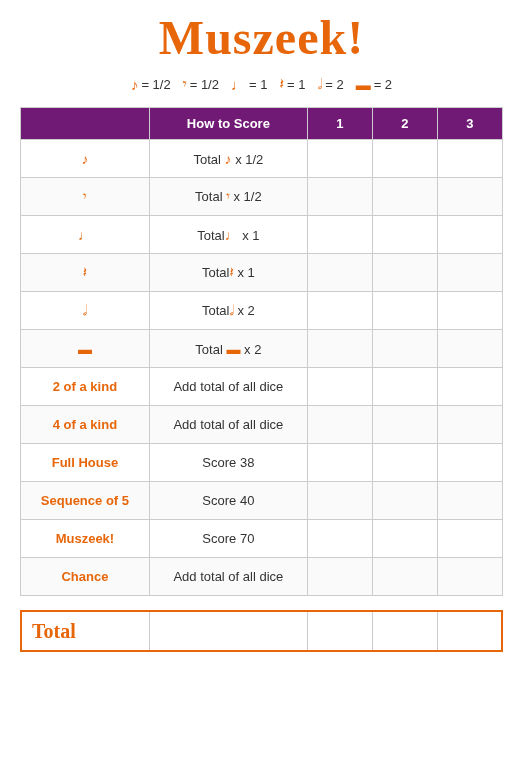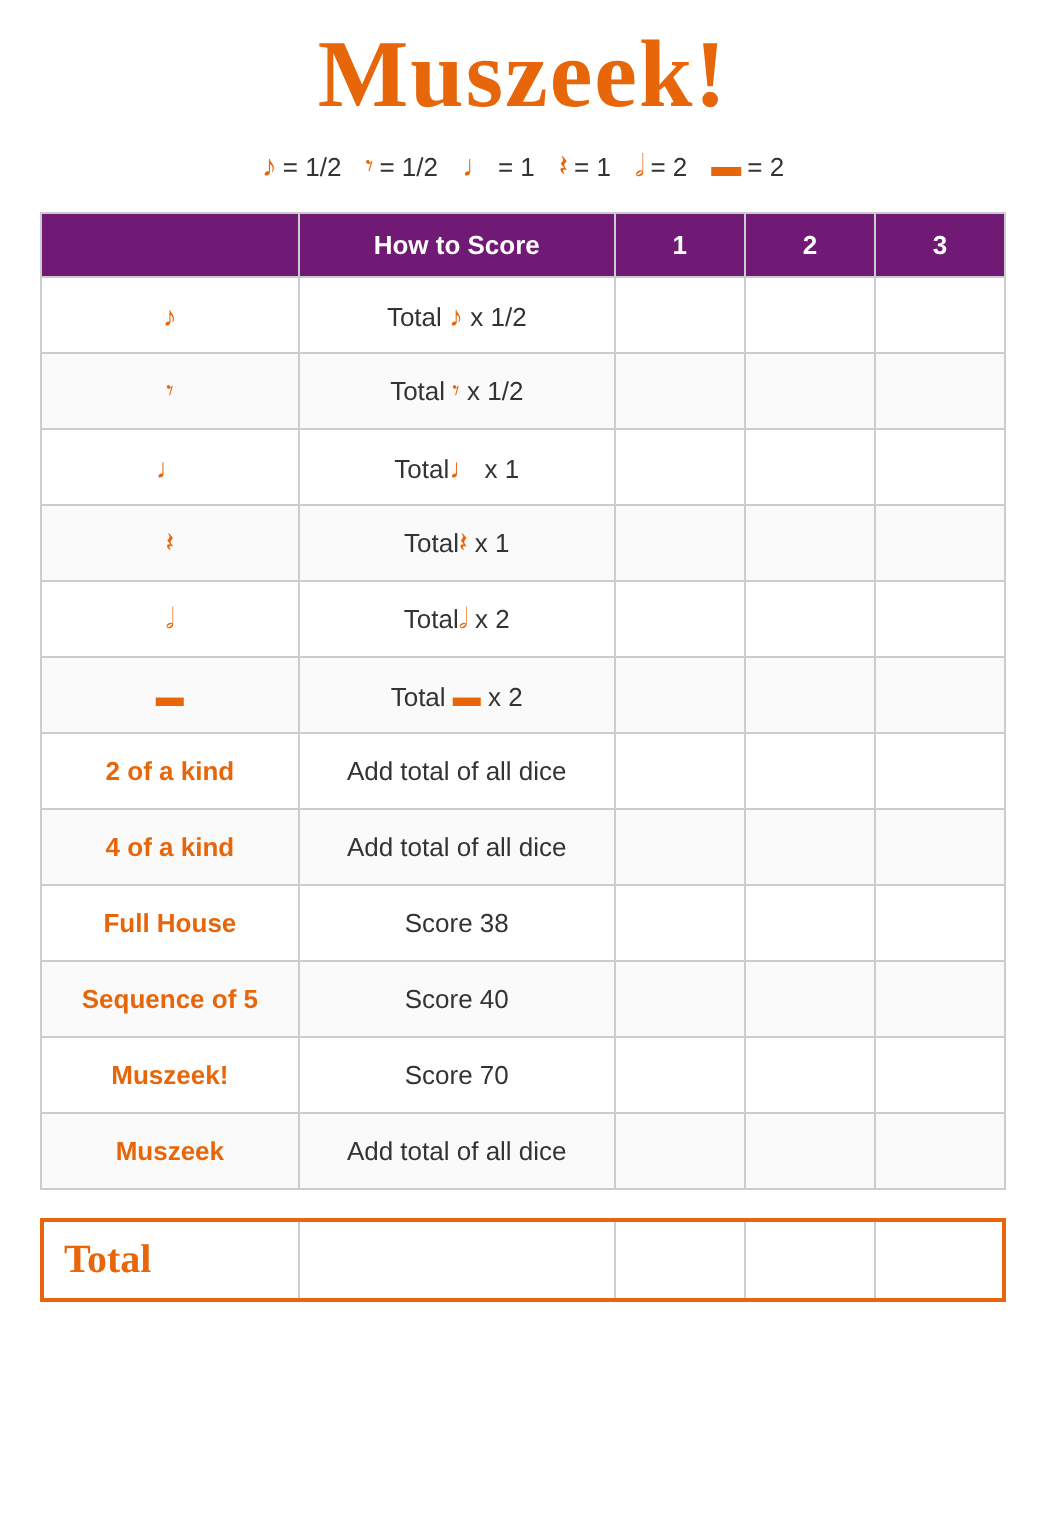--- a/index.html
+++ b/index.html
@@ -284,21 +284,21 @@
 
     <tr>
       <td class="label-cell orange-text">Muszeek!</td>
       <td class="how-cell">Score 70</td>
       <td></td>
       <td></td>
       <td></td>
     </tr>
 
     <tr>
-      <td class="label-cell orange-text">Muszeek</td>
+      <td class="label-cell orange-text">Chance</td>
       <td class="how-cell">Add total of all dice</td>
       <td></td>
       <td></td>
       <td></td>
     </tr>
   </tbody>
 </table>
 
 <table class="total-table">
   <tbody>

